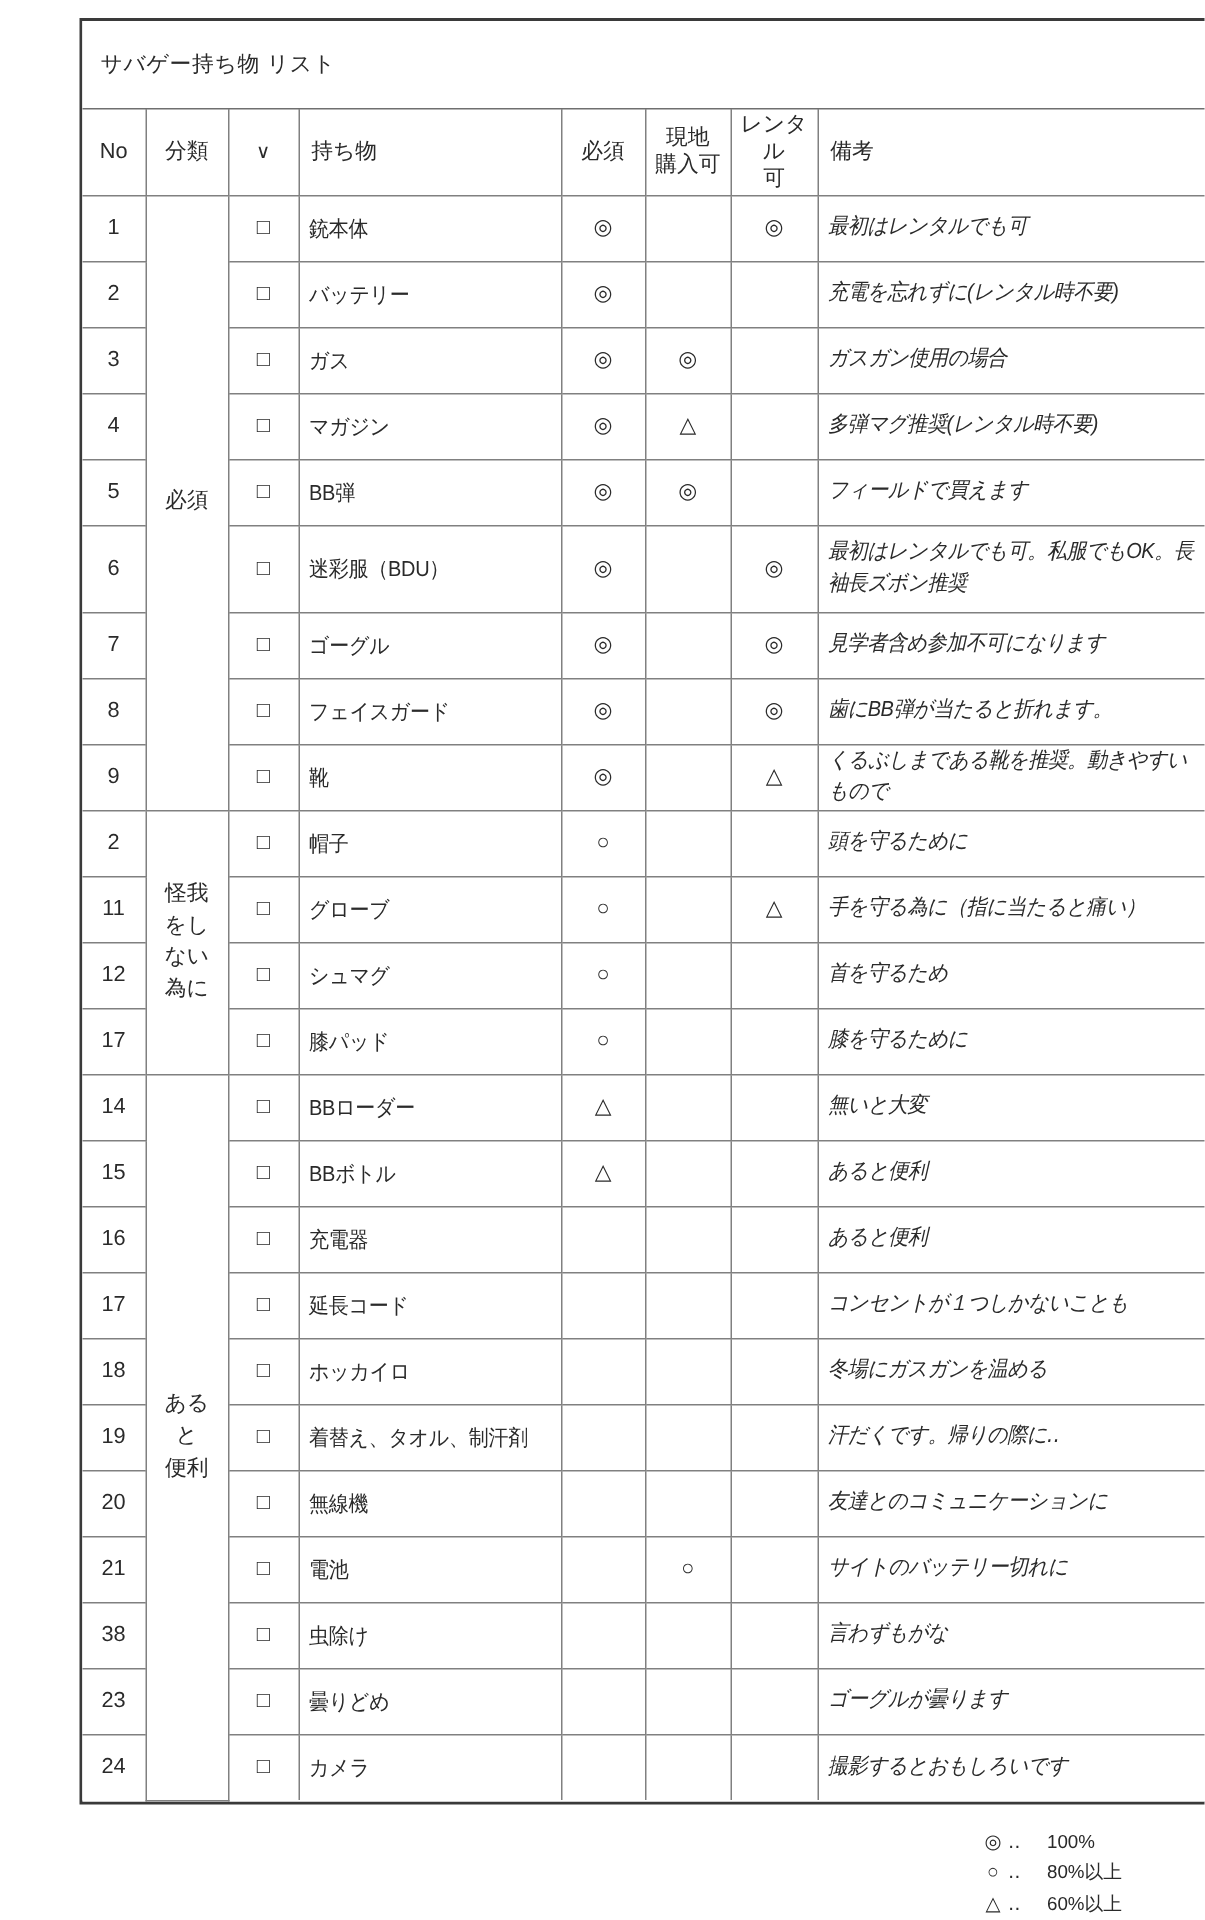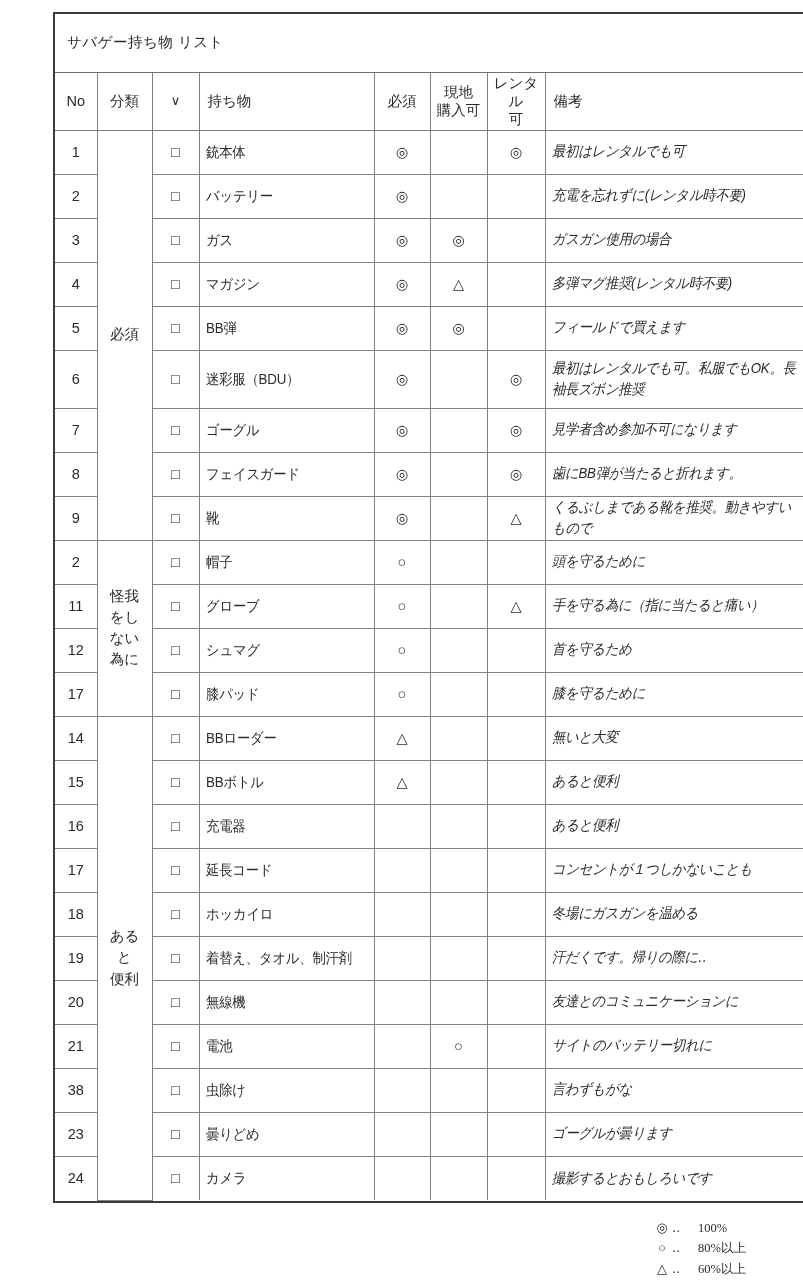--- a/index.html
+++ b/index.html
@@ -118,21 +118,21 @@
     display: inline-block;
     width: 20px;
     text-align: center;
     font-size: 13px;
   }
   .legend .dots {
     display: inline-block;
     width: 26px;
     letter-spacing: -1px;
   }
-  .legend .val { display: inline-block; font-family: Liberation Serif, serif; }
+  .legend .val { display: inline-block; }
 </style>
 </head>
 <body>
 
 <div id="sheet">
 
   <div class="table-wrap">
     <table class="list">
       <colgroup>
         <col style="width:42px">

